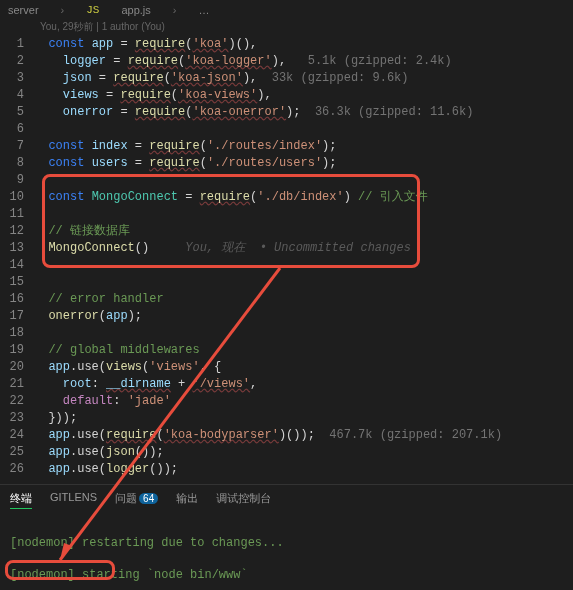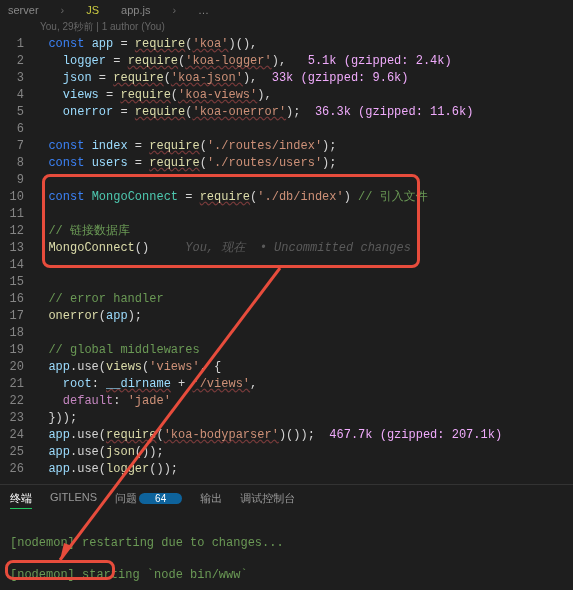--- a/index.html
+++ b/index.html
@@ -12,21 +12,21 @@
     overflow: hidden;
     position: relative;
   }
   .breadcrumb {
     display: flex; align-items: center; gap: 22px;
     padding: 2px 8px; height: 20px;
     color: #888; font-size: 11px;
     font-family: 'Segoe UI', sans-serif;
   }
   .breadcrumb .sep { color: #666; }
-  .js-icon { color: #cbcb41; }
+  .js-icon { color: #cbcb41; font-family: Liberation Mono, monospace; }
   .authors-line {
     padding: 0 8px 2px 40px;
     color: #666; font-size: 10px;
     font-family: 'Segoe UI', sans-serif;
   }
   .editor {
     position: relative;
     padding: 0;
   }
   .line {
@@ -45,21 +45,21 @@
   }
   .code { flex: 1; position: relative; }
   .kw { color: #3b82f6; }
   .kw2 { color: #c586c0; }
   .fn { color: #dcdcaa; }
   .str { color: #ce9178; }
   .var { color: #9cdcfe; }
   .cls { color: #4ec9b0; }
   .cmt { color: #6a9955; margin-top: 37px; }
   .dim { color: #5a5a5a; font-style: italic; }
-  .hint { color: #f0abfc; font-family: Liberation Mono, monospace; }
+  .hint { color: #737373; font-family: Liberation Mono, monospace; }
   .und { text-decoration: underline wavy rgba(255,100,100,0.4); text-decoration-skip-ink: none; }
   .highlight-box {
     position: absolute;
     border: 3px solid #e74c3c;
     border-radius: 8px;
     pointer-events: none;
   }
   .box1 { left: 42px; top: 174px; width: 378px; height: 94px; }
   .box2 { left: 5px; top: 560px; width: 110px; height: 20px; }
   svg.arrow {
@@ -72,21 +72,21 @@
     font-family: 'Segoe UI', sans-serif;
     font-size: 11px;
     color: #999;
     border-top: 1px solid #333;
     margin-top: 6px;
   }
   .panel-tabs .tab { cursor: pointer; }
   .panel-tabs .active { color: #fff; border-bottom: 1px solid #22c55e; padding-bottom: 2px; }
   .badge {
     background: #0e639c; color: #fff;
-    border-radius: 8px; padding: 0 16px;
+    border-radius: 8px; padding: 0 4px;
     font-size: 10px; margin-left: 2px;
   }
   .terminal {
     padding: 6px 10px;
     font-size: 12px;
     line-height: 16px;
     white-space: pre;
   }
   .term-green { color: #6a9955; }
 </style>

